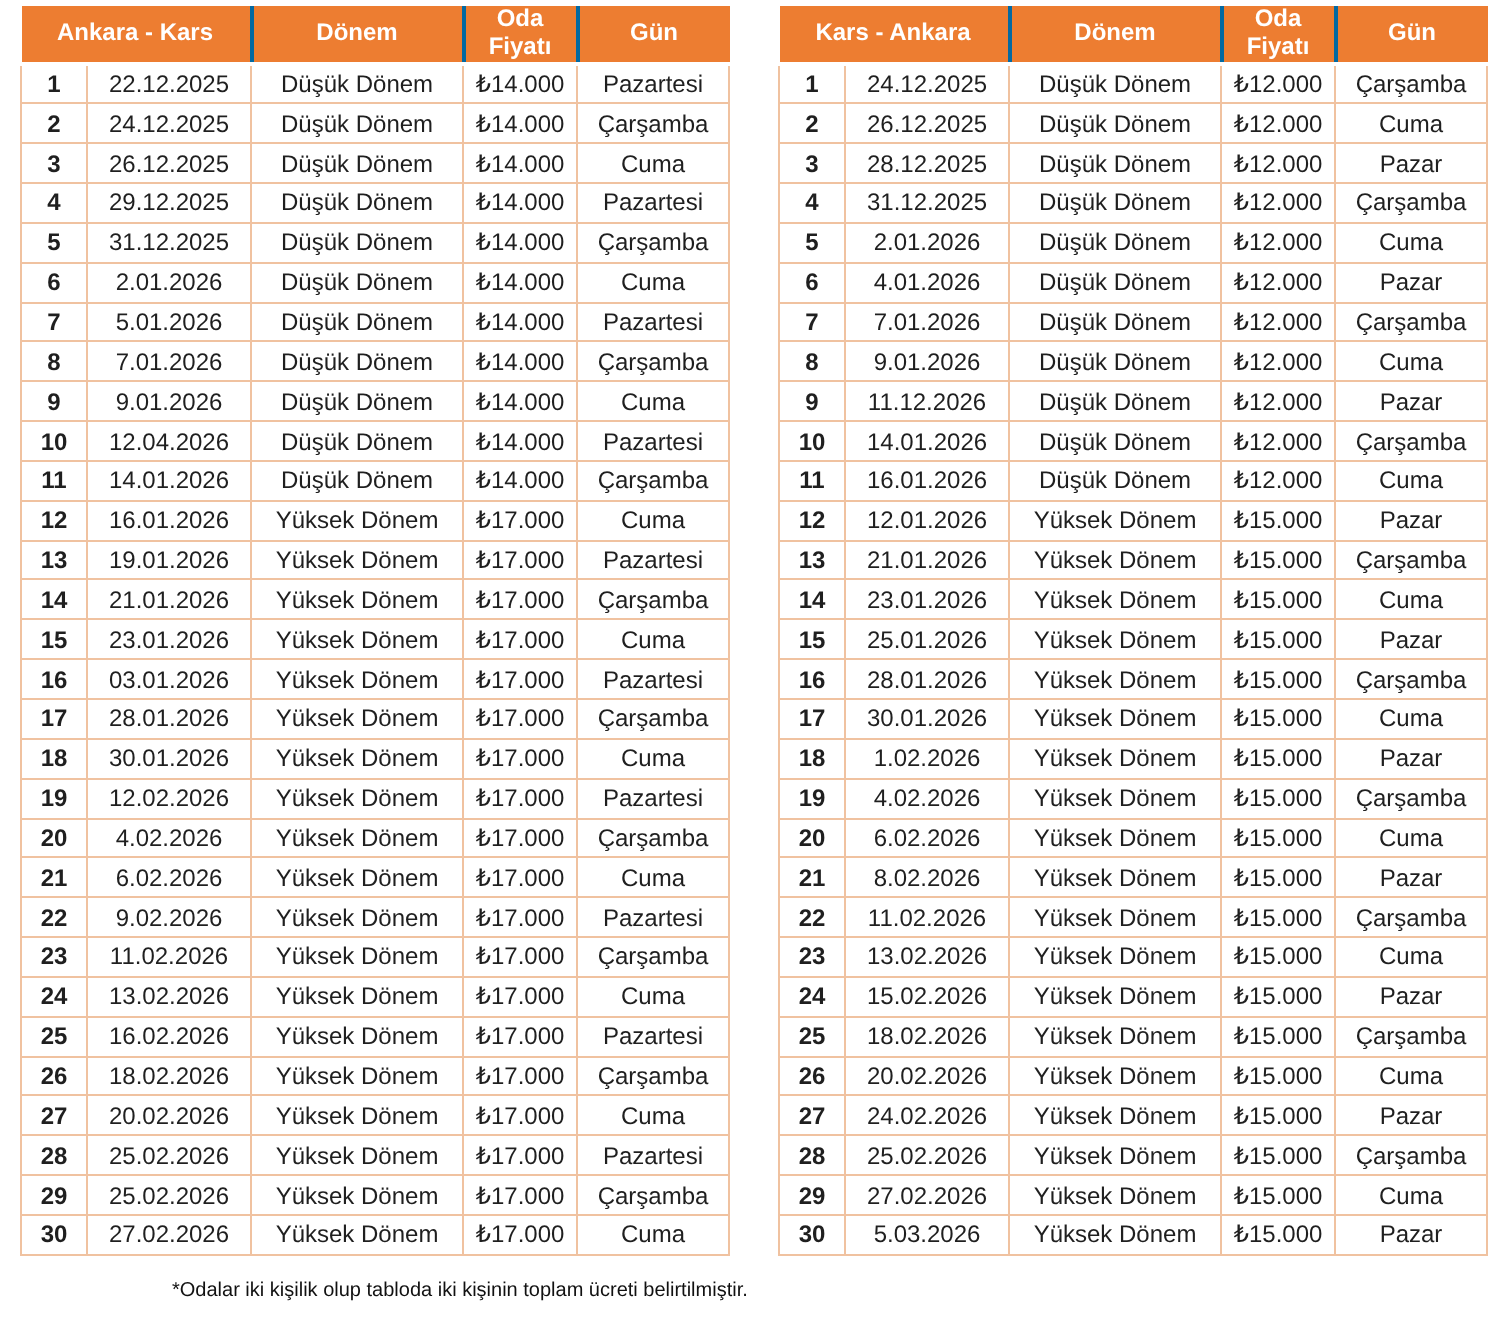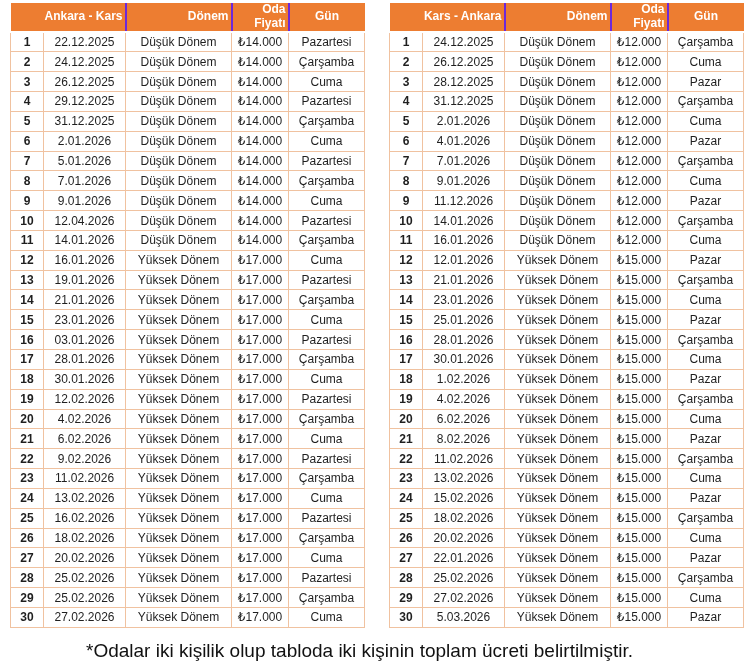--- a/index.html
+++ b/index.html
@@ -36,42 +36,41 @@
     font-size:12px;
     font-weight:700;
     height:29px;
     padding:0 2px;
     text-align:center;
     vertical-align:middle;
     line-height:1.15;
     border-bottom:2px solid #fff;
   }
   table.price-table thead th:not(:last-child){
-    border-right:2px solid #6d28d9;
-    text-align:right;
+    border-right:2px solid #0369a1;
   }
   table.price-table tbody td{
     border:1px solid var(--cell-border);
     height:19.85px;
     padding:0 2px;
     font-size:12px;
     text-align:center;
     vertical-align:middle;
     white-space:nowrap;
     color:var(--body-text);
   }
   table.price-table tbody td.num{
     font-weight:700;
   }
   .footnote{
     position:absolute;
     top:640px;
     left:86px;
     margin:0;
-    font-size:19px;
+    font-size:10px;
     color:#111;
     letter-spacing:0;
   }
 </style>
 </head>
 <body>
 
 <div class="tables-wrap">
 
   <table class="price-table">
@@ -498,21 +497,21 @@
         </tr>
         <tr>
           <td class="num">26</td>
           <td>20.02.2026</td>
           <td>Yüksek Dönem</td>
           <td>₺15.000</td>
           <td>Cuma</td>
         </tr>
         <tr>
           <td class="num">27</td>
-          <td>22.01.2026</td>
+          <td>24.02.2026</td>
           <td>Yüksek Dönem</td>
           <td>₺15.000</td>
           <td>Pazar</td>
         </tr>
         <tr>
           <td class="num">28</td>
           <td>25.02.2026</td>
           <td>Yüksek Dönem</td>
           <td>₺15.000</td>
           <td>Çarşamba</td>

